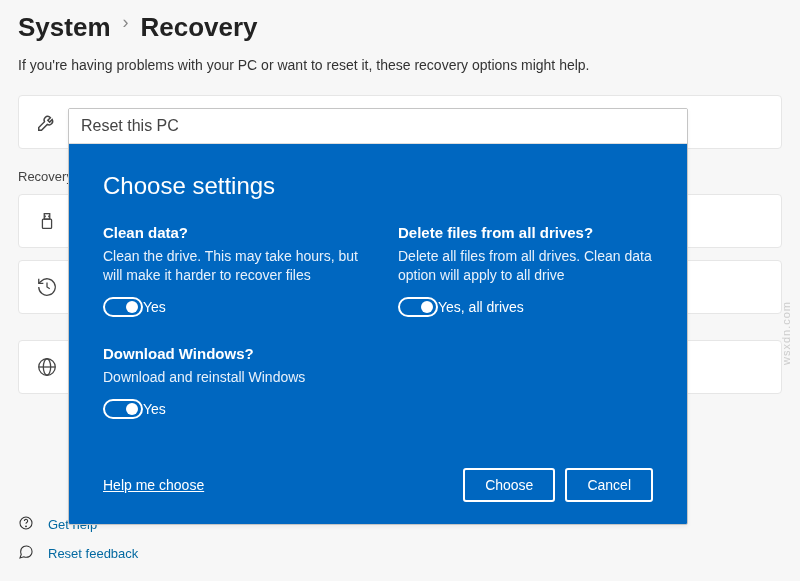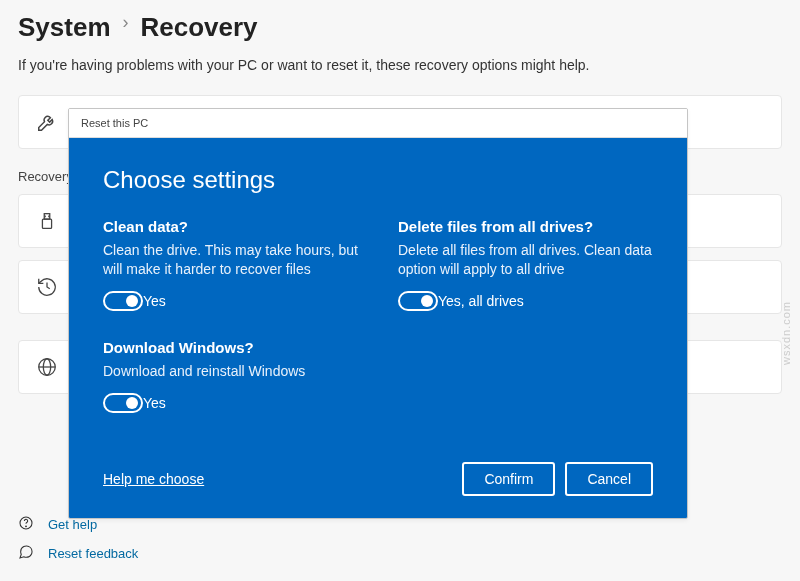--- a/index.html
+++ b/index.html
@@ -20,21 +20,21 @@
     .section-label { font-size: 13px; color: #444; margin: 20px 0 10px 0; font-weight: 500; }
     
     .bottom-links { position: absolute; bottom: 8px; left: 18px; }
     .blink { display: flex; align-items: center; gap: 12px; color: #0369a1; font-size: 13px; margin-bottom: 10px; cursor: pointer; }
     .blink .licon { width: 18px; color: #333; }
     
     .watermark { position: absolute; right: 8px; bottom: 280px; transform: rotate(-90deg); transform-origin: right bottom; color: #ccc; font-size: 11px; letter-spacing: 1px; }
     
     
     .modal { position: absolute; left: 68px; top: 108px; width: 620px; border: 1px solid #c5c5c5; border-radius: 2px; overflow: hidden; box-shadow: 0 2px 4px rgba(0,0,0,0.05); }
-    .modal-header { background: #fff; padding: 8px 12px; font-size: 11px; color: #444; border-bottom: 1px solid #ddd; }
+    .modal-header { background: #fff; padding: 8px 12px; font-size: 16px; color: #444; border-bottom: 1px solid #ddd; }
     .modal-body { background: #0067c0; color: #fff; padding: 28px 34px 22px 34px; position: relative; min-height: 380px; }
     .modal-title { font-size: 24px; font-weight: 400; margin-bottom: 24px; }
     
     .opts { display: flex; gap: 40px; justify-content: space-between; }
     .col { flex: 1; }
     .opt-heading { font-size: 15px; font-weight: 600; margin-bottom: 6px; }
     .opt-desc { font-size: 14px; line-height: 1.35; margin-bottom: 12px; color: #e8f1fb; }
     
     .toggle-row { display: flex; align-items: center; }
     .toggle { width: 40px; height: 20px; border: 2px solid #fff; border-radius: 12px; position: relative; cursor: pointer; }
@@ -168,18 +168,18 @@
               </div>
             <span class="toggle-label">Yes, all drives</span>
           </div>
         </div>
       </div>
     </div>
 
     <div class="modal-footer">
       <span class="help-link">Help me choose</span>
       <div class="btns">
-        <button class="btn primary">Confirm</button>
+        <button class="btn primary">Choose</button>
         <button class="btn">Cancel</button>
       </div>
     </div>
   </div>
 </div>
 
 </body></html>

